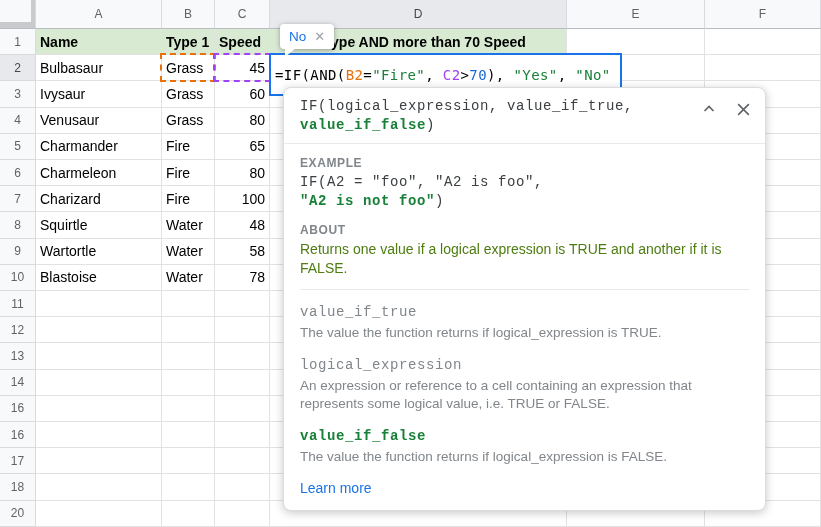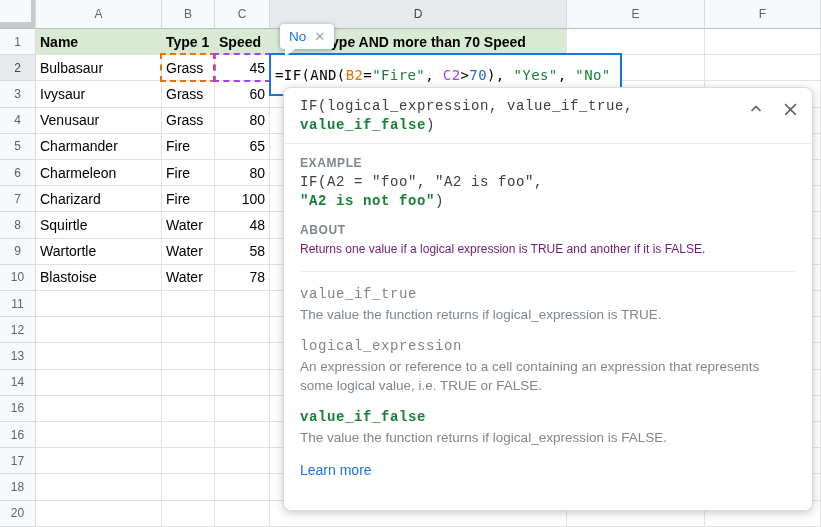--- a/index.html
+++ b/index.html
@@ -55,34 +55,34 @@
     display:flex; align-items:center; gap:8px; padding:0 9px; z-index:30;
   }
   #preview .val { color:#1a73e8; font-size:13.5px; font-weight:500; }
   #preview .x { color:#9aa0a6; font-size:13px; cursor:pointer; line-height:1; }
   #preview .tip {
     position:absolute; left:5px; bottom:-8px; width:0; height:0;
     border-top:9px solid #fff; border-right:11px solid transparent;
   }
   
   #popup {
-    position:absolute; left:283px; top:87px; width:530px; height:424px;
+    position:absolute; left:283px; top:87px; width:483px; height:424px;
     background:#fff; border:1px solid #dadce0; border-radius:8px;
     box-shadow:0 2px 10px rgba(0,0,0,.22); z-index:20; overflow:hidden;
     color:#3c4043;
   }
   .mono { font-family:"Liberation Mono", monospace; font-size:14px; letter-spacing:.6px; line-height:19px; }
   .ph-header { display:flex; padding:9px 12px 8px 16px; border-bottom:1px solid #e8eaed; }
   .ph-syntax { flex:1; color:#3c4043; }
   .ph-icons { display:flex; gap:14px; padding-top:2px; }
   .icon-btn { width:20px; height:20px; display:flex; align-items:center; justify-content:center; cursor:pointer; }
   .gbold { color:#188038; font-weight:bold; }
   .section { padding:12px 16px 0 16px; }
   .sec-label { font-size:12px; font-weight:bold; color:#80868b; letter-spacing:.6px; margin-bottom:3px; }
-  .about-text { font-size:12px; line-height:18.5px; color:#701a75; }
+  .about-text { font-size:14px; line-height:18.5px; color:#4d7c0f; }
   .divider2 { border-top:1px solid #e8eaed; margin:12px 16px 0 16px; }
   .param { padding:13px 16px 0 16px; }
   .param-name { color:#80868b; margin-bottom:2px; }
   .param-name.gbold { color:#188038; }
   .param-desc { font-size:13.5px; line-height:18.5px; color:#80868b; }
   .learn { padding:13px 16px 14px 16px; }
   .learn a { color:#1a73e8; font-size:14px; text-decoration:none; cursor:pointer; }
 </style>
 </head>
 <body>

